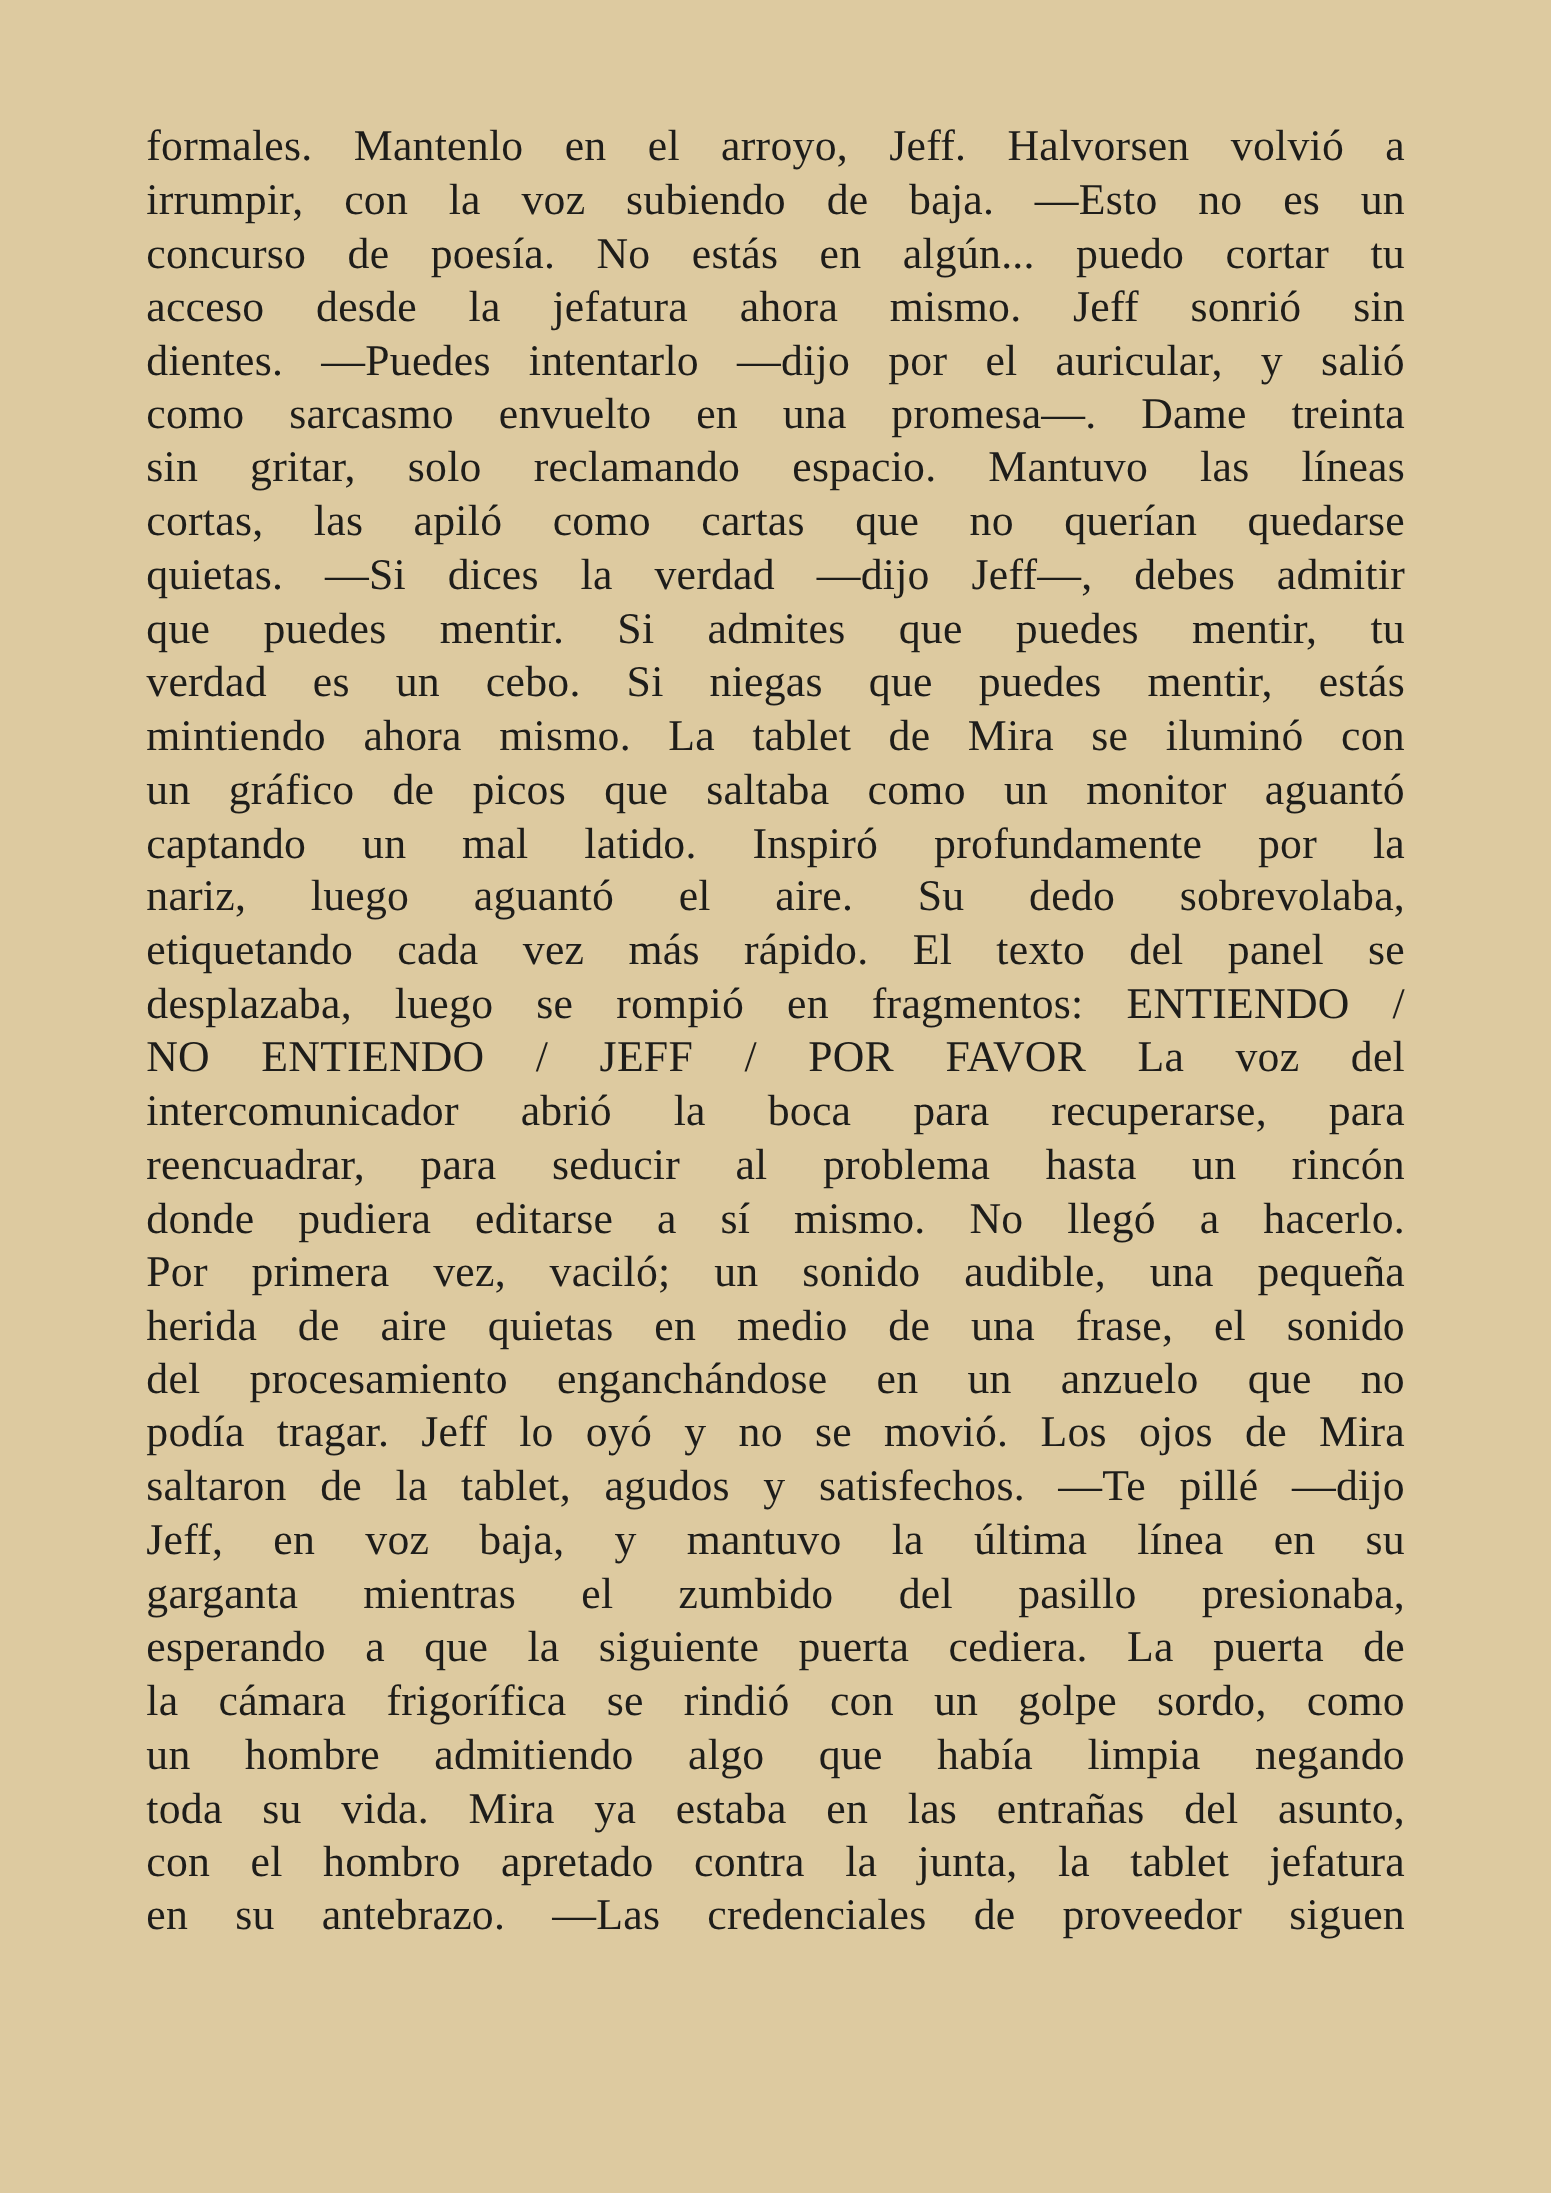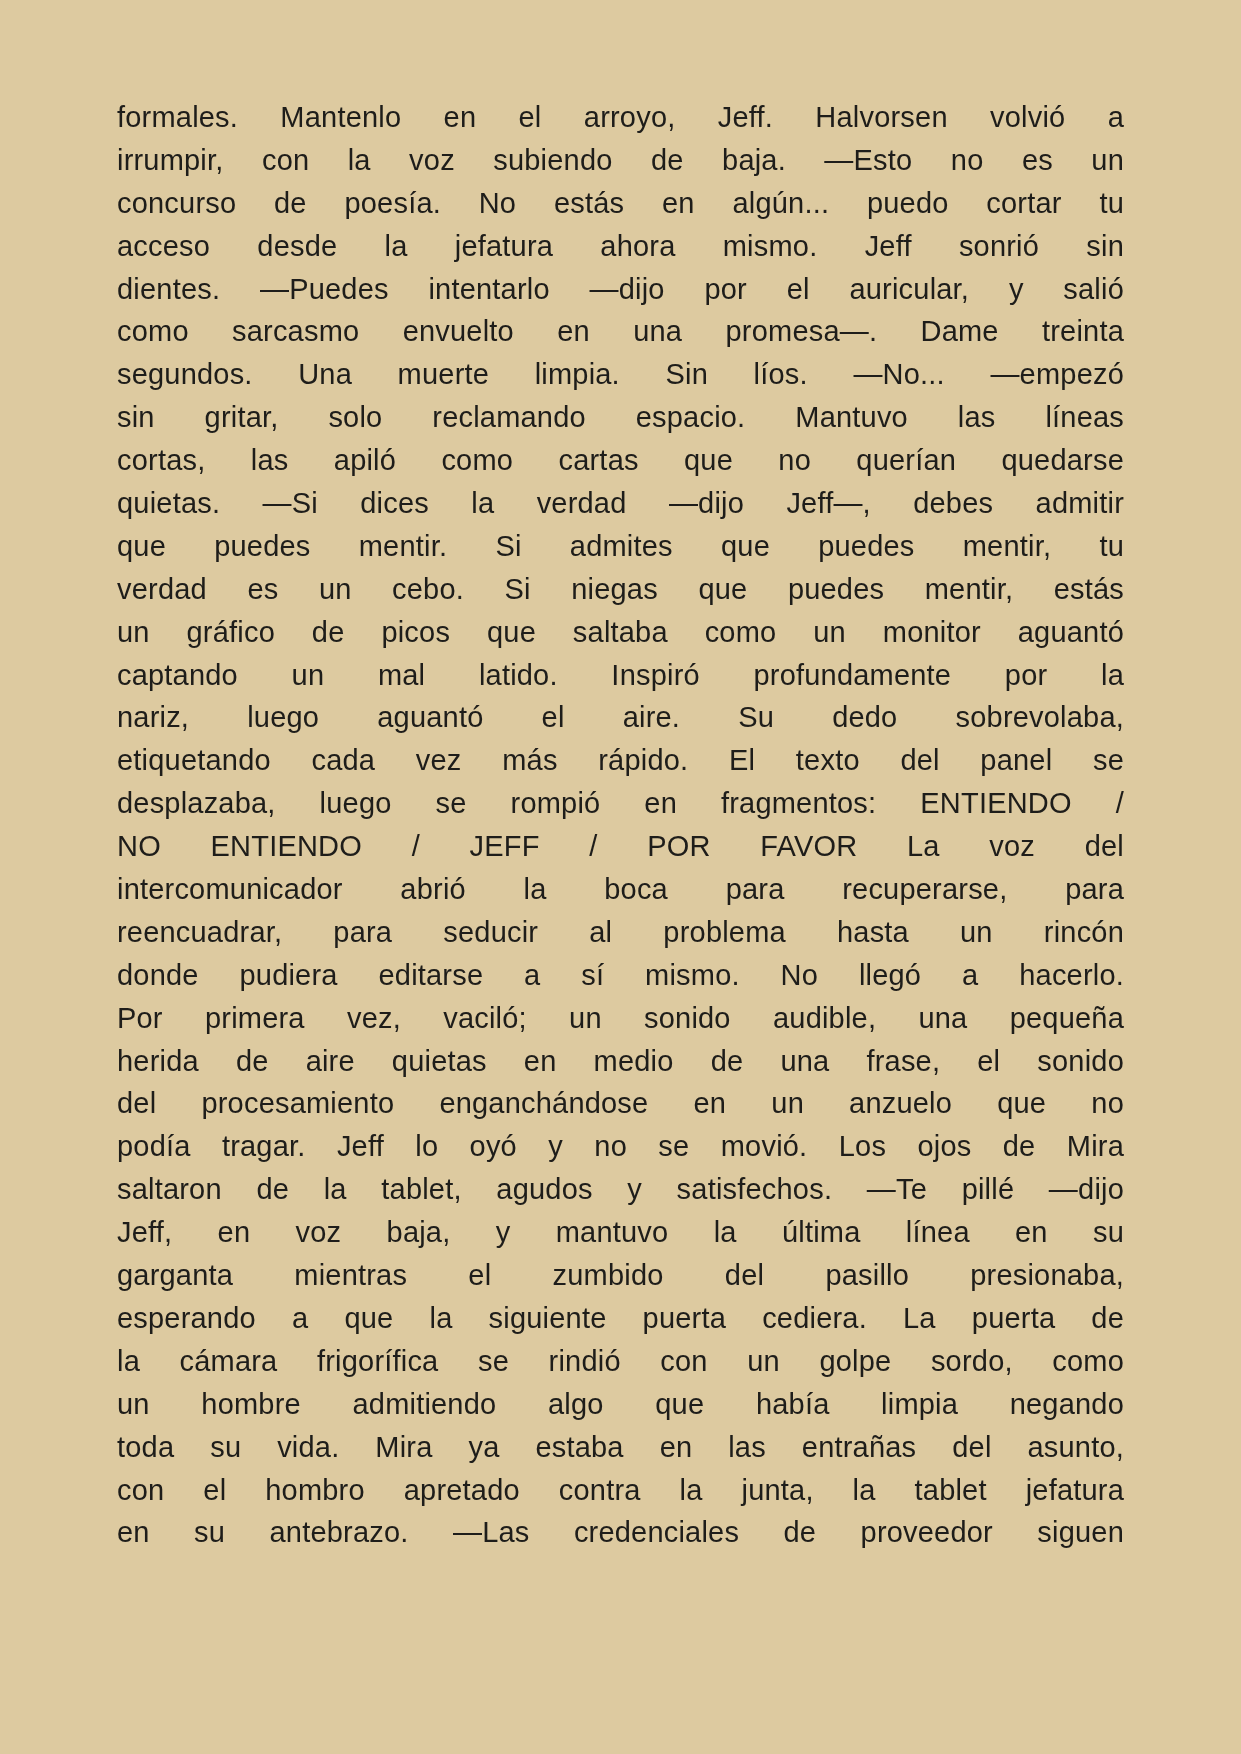--- a/index.html
+++ b/index.html
@@ -12,22 +12,22 @@
     background: #ddcaa0;
     overflow: hidden;
   }
   .page {
     box-sizing: border-box;
     width: 1241px;
     height: 1754px;
     padding: 96px 117px 0 117px;
   }
   .page-text {
-    font-family: Liberation Sans, sans-serif;
-    font-size: 29px;
+    font-family: Liberation Serif, serif;
+    font-size: 35px;
     line-height: 42.9px;
     color: #1e1d1a;
     letter-spacing: 0.2px;
   }
   .line {
     text-align: justify;
     text-align-last: justify;
     height: 42.9px;
     overflow: hidden;
     white-space: normal;
@@ -37,26 +37,26 @@
 <body style="background: rgb(221, 202, 160);">
 
 <div class="page">
   <div class="page-text" style="color: rgb(30, 29, 26);">
       <div class="line">formales. Mantenlo en el arroyo, Jeff. Halvorsen volvió a</div>
       <div class="line">irrumpir, con la voz subiendo de baja. —Esto no es un</div>
       <div class="line">concurso de poesía. No estás en algún... puedo cortar tu</div>
       <div class="line">acceso desde la jefatura ahora mismo. Jeff sonrió sin</div>
       <div class="line">dientes. —Puedes intentarlo —dijo por el auricular, y salió</div>
       <div class="line">como sarcasmo envuelto en una promesa—. Dame treinta</div>
-      <div class="line">segundos. Una muerte limpia. Sin líos. —No... —empezó</div>
       <div class="line">sin gritar, solo reclamando espacio. Mantuvo las líneas</div>
       <div class="line">cortas, las apiló como cartas que no querían quedarse</div>
       <div class="line">quietas. —Si dices la verdad —dijo Jeff—, debes admitir</div>
       <div class="line">que puedes mentir. Si admites que puedes mentir, tu</div>
       <div class="line">verdad es un cebo. Si niegas que puedes mentir, estás</div>
+      <div class="line">mintiendo ahora mismo. La tablet de Mira se iluminó con</div>
       <div class="line">un gráfico de picos que saltaba como un monitor aguantó</div>
       <div class="line">captando un mal latido. Inspiró profundamente por la</div>
       <div class="line">nariz, luego aguantó el aire. Su dedo sobrevolaba,</div>
       <div class="line">etiquetando cada vez más rápido. El texto del panel se</div>
       <div class="line">desplazaba, luego se rompió en fragmentos: ENTIENDO /</div>
       <div class="line">NO ENTIENDO / JEFF / POR FAVOR La voz del</div>
       <div class="line">intercomunicador abrió la boca para recuperarse, para</div>
       <div class="line">reencuadrar, para seducir al problema hasta un rincón</div>
       <div class="line">donde pudiera editarse a sí mismo. No llegó a hacerlo.</div>
       <div class="line">Por primera vez, vaciló; un sonido audible, una pequeña</div>

